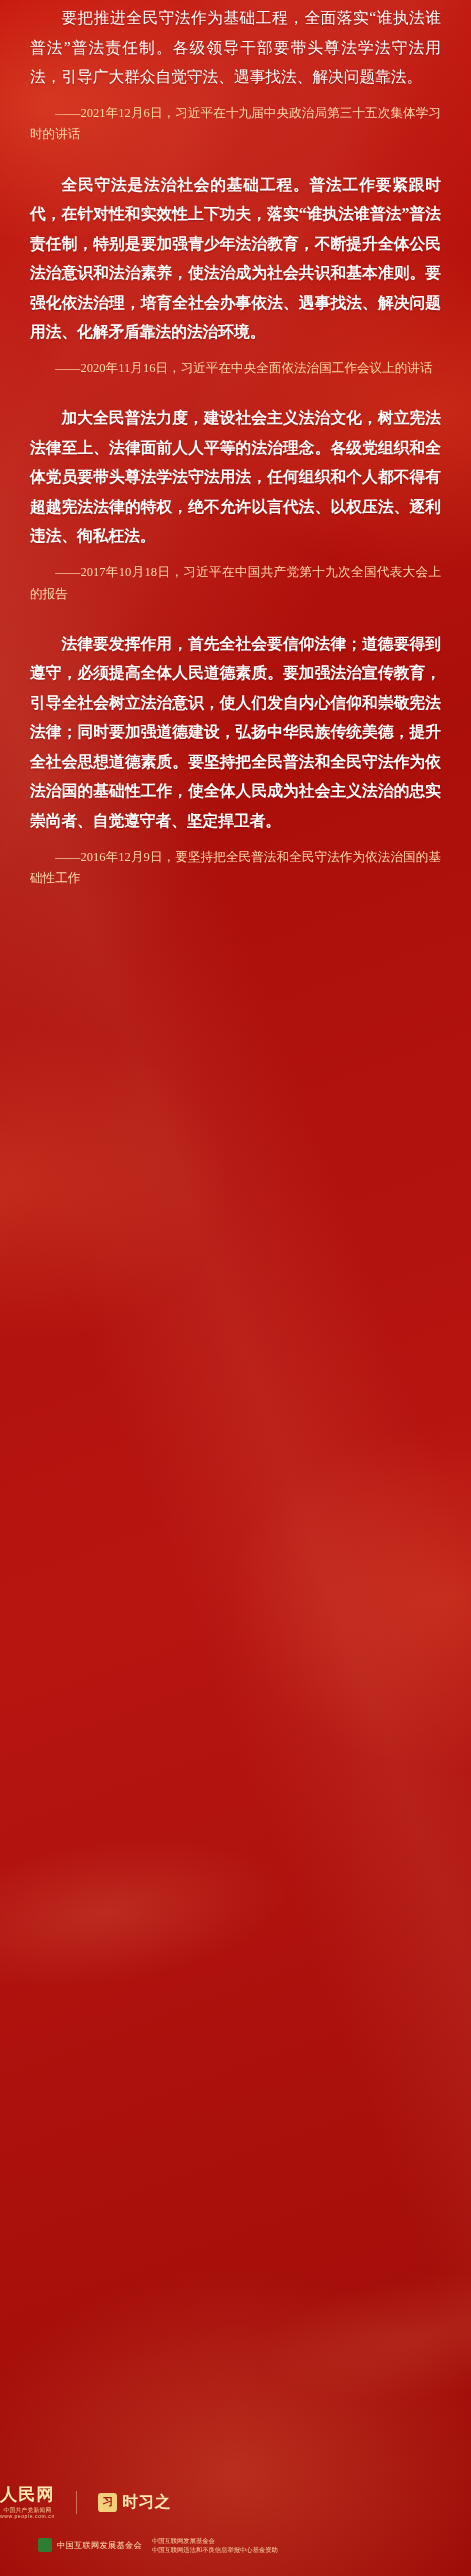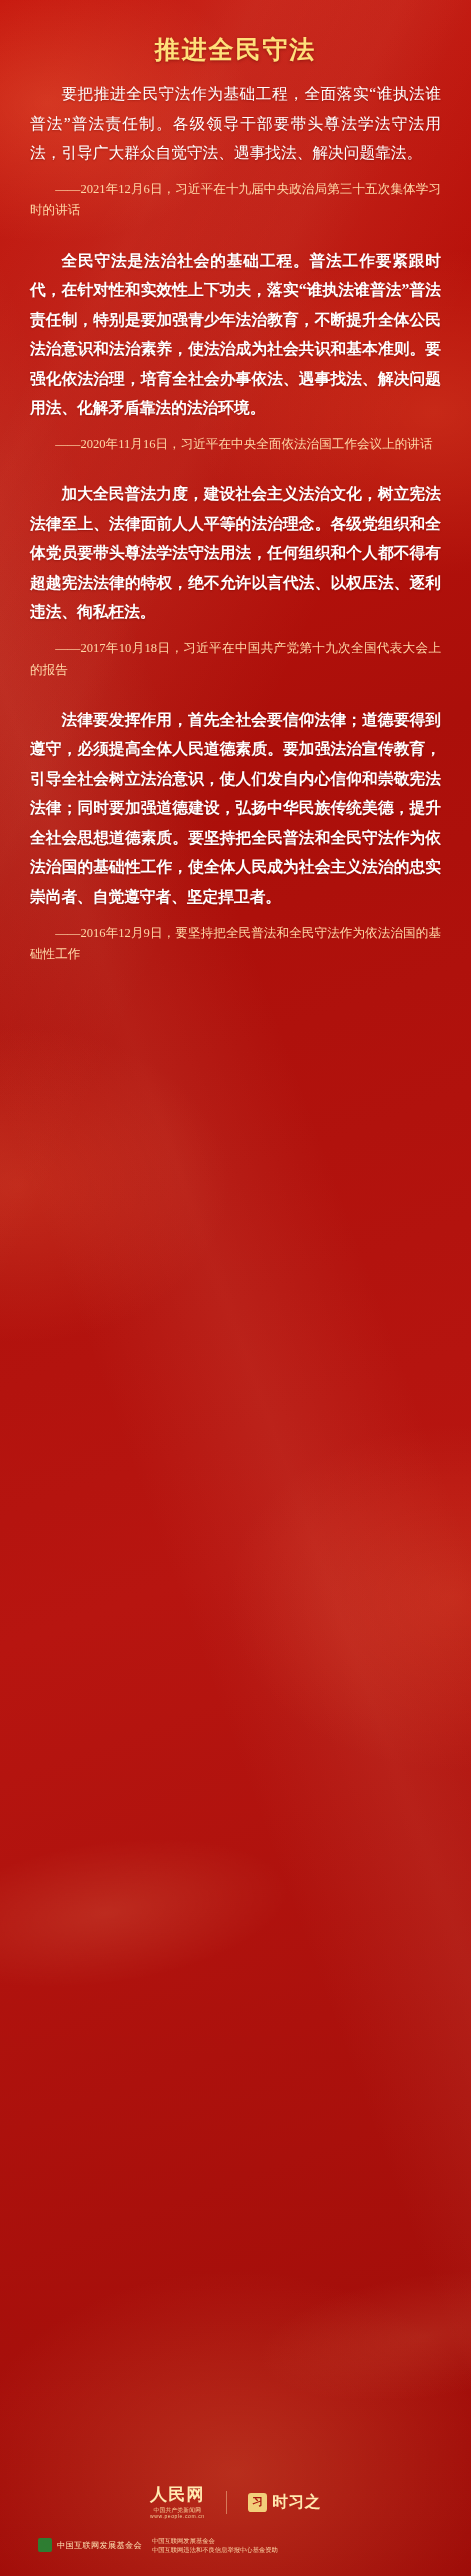--- a/index.html
+++ b/index.html
@@ -105,21 +105,20 @@
     left: 0;
     bottom: 0;
     width: 471px;
     z-index: 4;
     padding-bottom: 21.4px;
     box-sizing: border-box;
   }
   .footer-logos {
     display: flex;
     align-items: center;
-    justify-content: center;
     gap: 21.4px;
     margin-bottom: 16.3px;
   }
   .people-logo {
     text-align: center;
     color: #ffe9b0;
     line-height: 1.15;
   }
   .people-logo .cn {
     font-size: 17px;
@@ -201,21 +200,20 @@
   }
 </style>
 </head>
 <body>
 
 <div class="page">
   <div class="silk"></div>
   <div class="silk2"></div>
 
   <div class="content">
-    <div class="title">推进全民守法</div>
 
     <div class="block first">
       <div class="quote">要把推进全民守法作为基础工程，全面落实“谁执法谁普法”普法责任制。各级领导干部要带头尊法学法守法用法，引导广大群众自觉守法、遇事找法、解决问题靠法。</div>
       <div class="source">——2021年12月6日，习近平在十九届中央政治局第三十五次集体学习时的讲话</div>
     </div>
 
     <div class="block">
       <div class="quote bold">全民守法是法治社会的基础工程。普法工作要紧跟时代，在针对性和实效性上下功夫，落实“谁执法谁普法”普法责任制，特别是要加强青少年法治教育，不断提升全体公民法治意识和法治素养，使法治成为社会共识和基本准则。要强化依法治理，培育全社会办事依法、遇事找法、解决问题用法、化解矛盾靠法的法治环境。</div>
       <div class="source">——2020年11月16日，习近平在中央全面依法治国工作会议上的讲话</div>
     </div>

